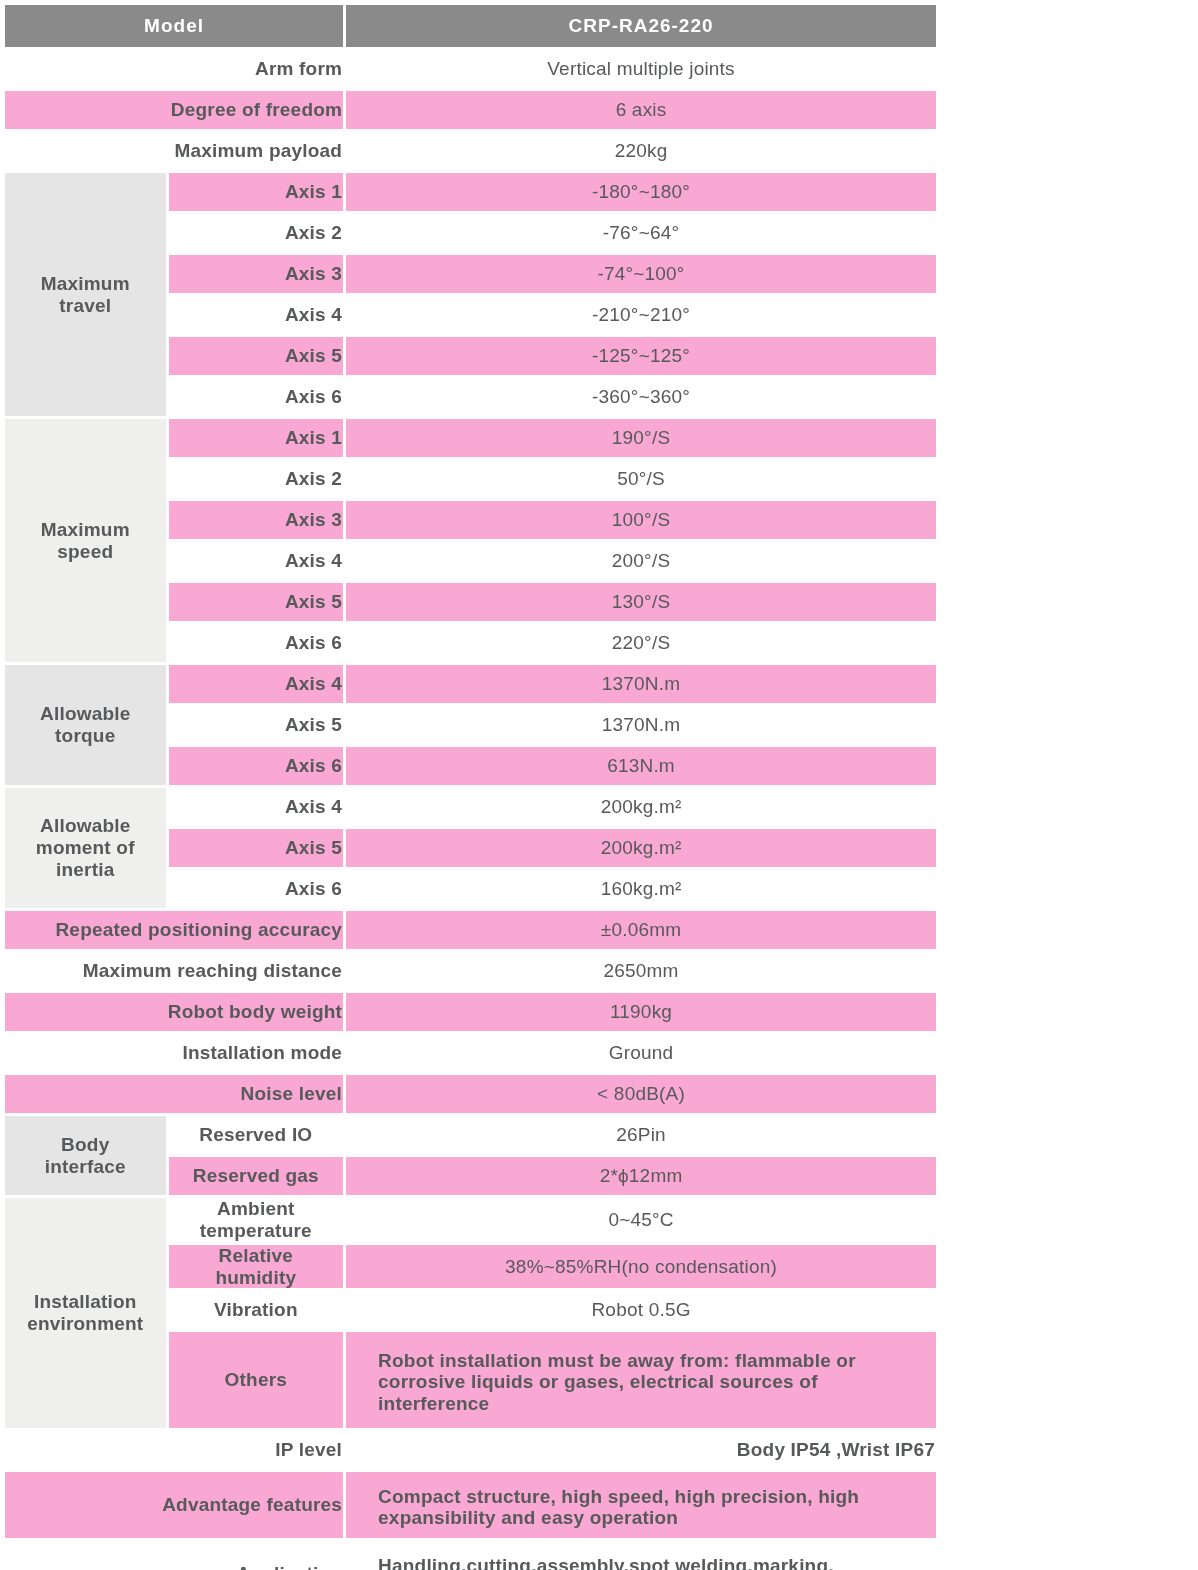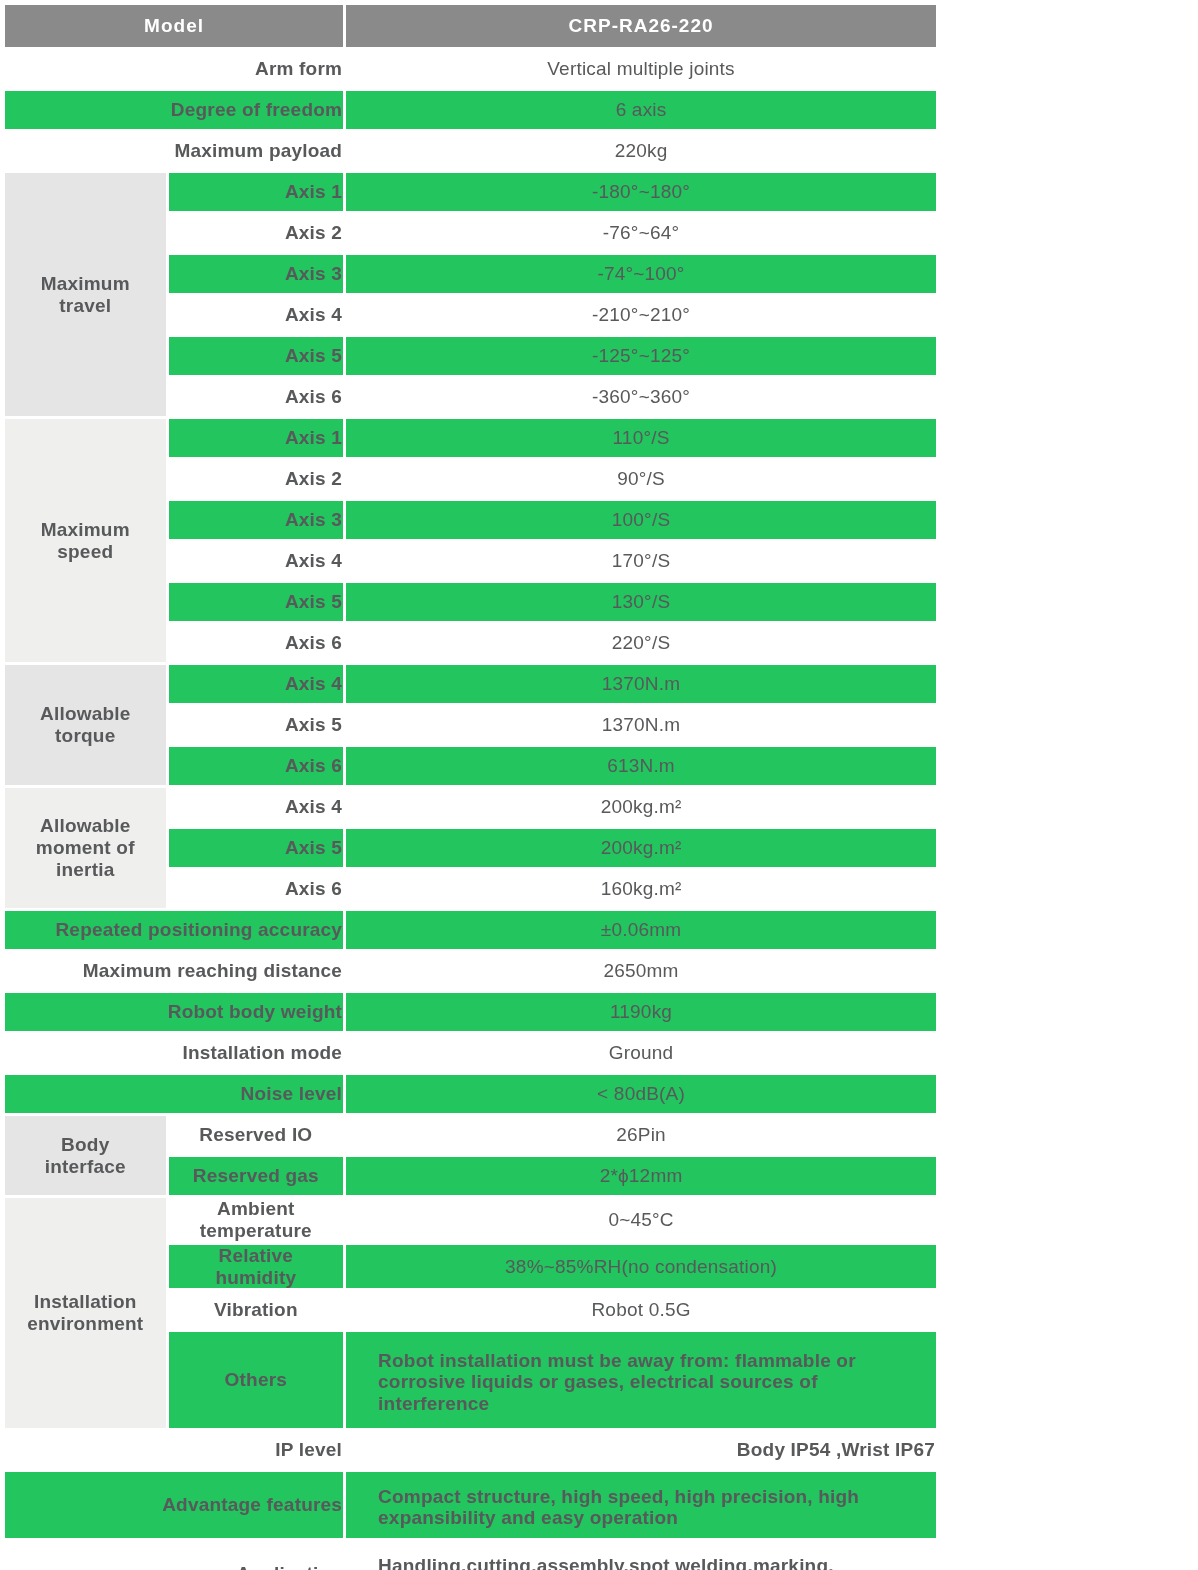--- a/index.html
+++ b/index.html
@@ -35,21 +35,21 @@
   }
   
   tr.hdr td {
     background: #8a8a8a;
     color: #ffffff;
     font-weight: bold;
     height: 40px;
     letter-spacing: 1px;
   }
   
-  td.shade { background: #22c55e; margin-top: 8px; }
+  td.shade { background: #f9a8d4; margin-top: 8px; }
   
   td.lbl { font-weight: bold; text-align: right; }
   
   td.g-mid {
     background: #e5e5e5;
     font-weight: bold;
     padding: 0 16px;
   }
   td.g-pale {
     background: #efefee;
@@ -123,33 +123,33 @@
     <td class="shade">-125°~125°</td>
   </tr>
   <tr>
     <td class="lbl">Axis 6</td>
     <td>-360°~360°</td>
   </tr>
 
   <tr>
     <td rowspan="6" class="g-pale">Maximum speed</td>
     <td class="lbl shade">Axis 1</td>
-    <td class="shade">110°/S</td>
+    <td class="shade">190°/S</td>
   </tr>
   <tr>
     <td class="lbl">Axis 2</td>
-    <td>90°/S</td>
+    <td>50°/S</td>
   </tr>
   <tr>
     <td class="lbl shade">Axis 3</td>
     <td class="shade">100°/S</td>
   </tr>
   <tr>
     <td class="lbl">Axis 4</td>
-    <td>170°/S</td>
+    <td>200°/S</td>
   </tr>
   <tr>
     <td class="lbl shade">Axis 5</td>
     <td class="shade">130°/S</td>
   </tr>
   <tr>
     <td class="lbl">Axis 6</td>
     <td>220°/S</td>
   </tr>
 

